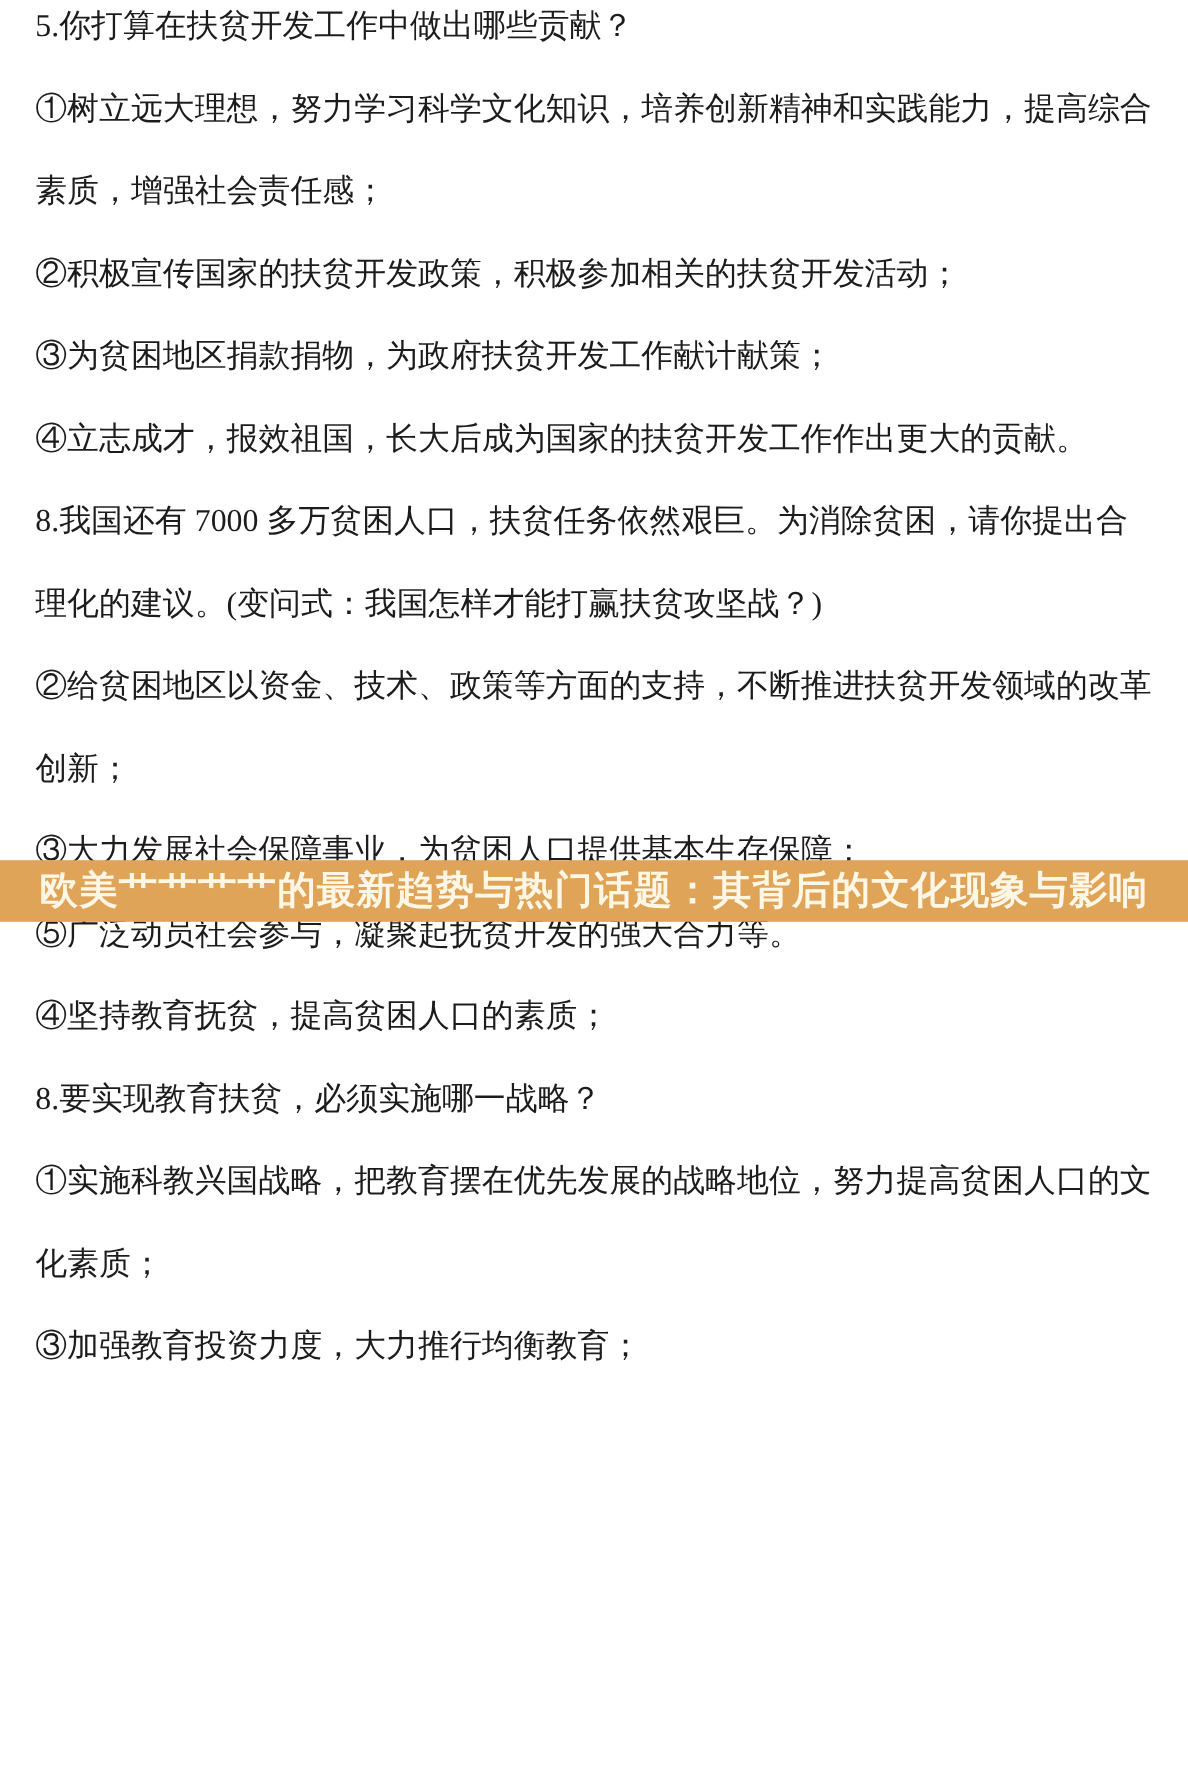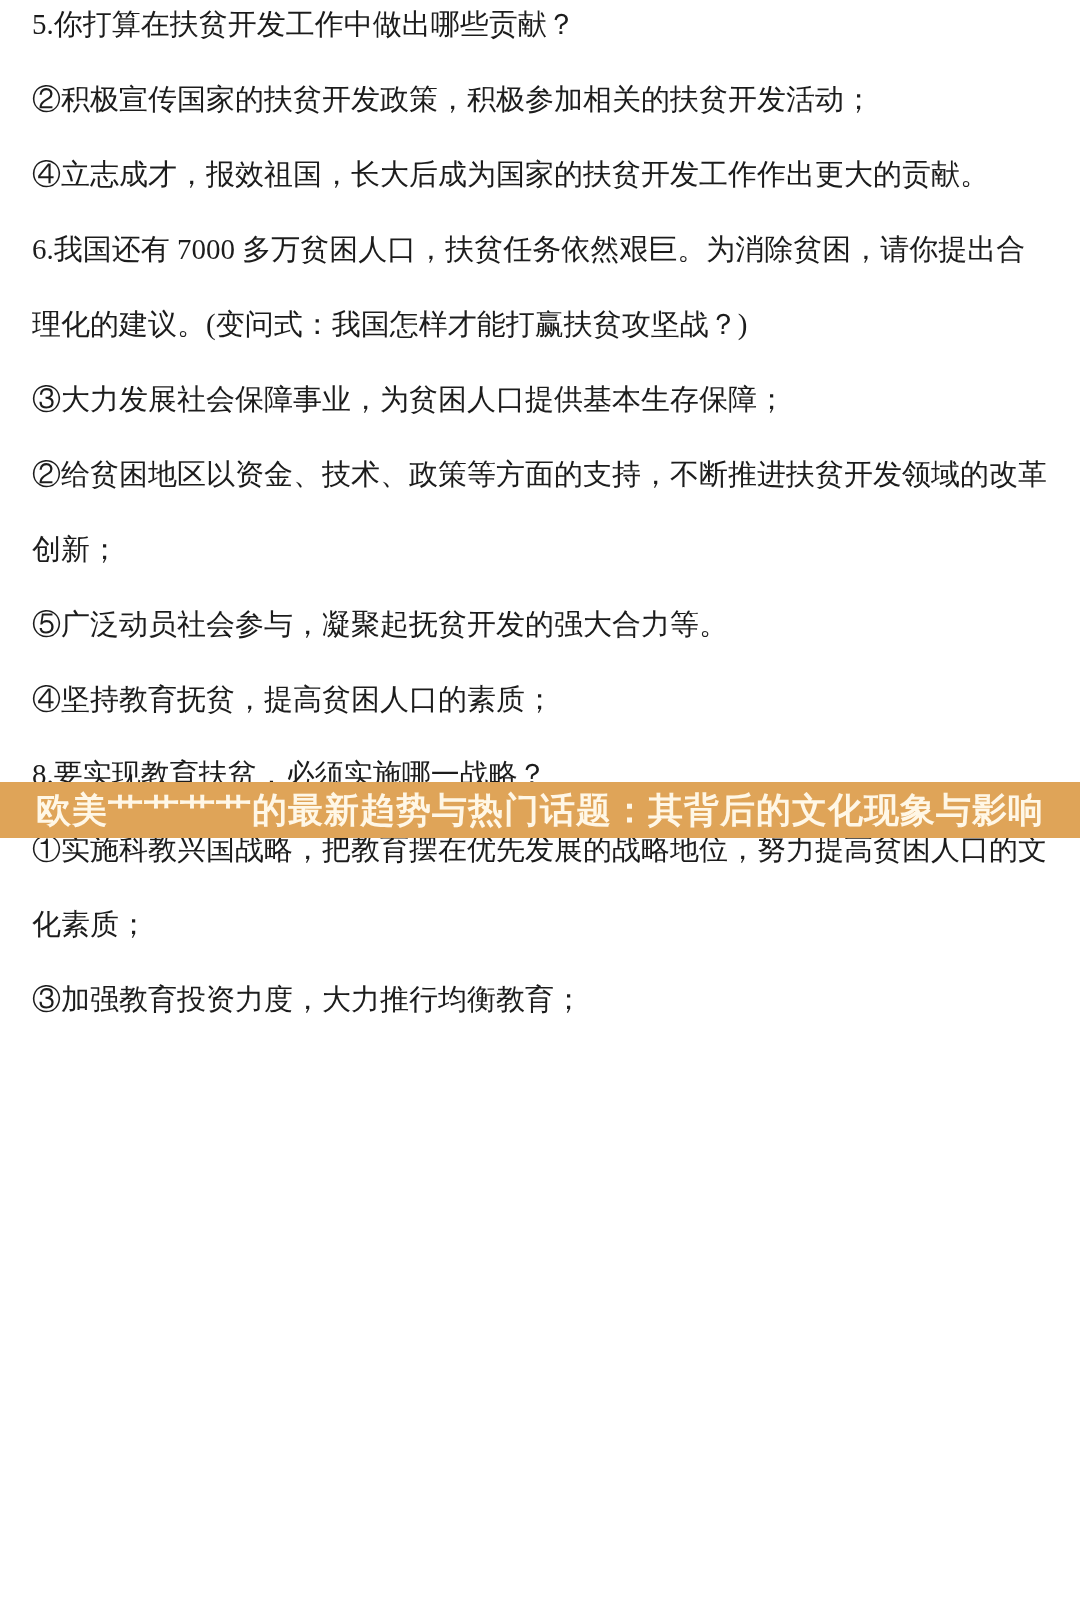--- a/index.html
+++ b/index.html
@@ -45,25 +45,27 @@
     letter-spacing: 1px;
     white-space: nowrap;
     cursor: pointer;
   }
 </style>
 </head>
 <body style="background: rgb(255, 255, 255);">
 
 <div class="doc" style="color: rgb(28, 28, 28);">
   <p>5.你打算在扶贫开发工作中做出哪些贡献？</p>
+  <p>①树立远大理想，努力学习科学文化知识，培养创新精神和实践能力，提高综合素质，增强社会责任感；</p>
   <p>②积极宣传国家的扶贫开发政策，积极参加相关的扶贫开发活动；</p>
+  <p>③为贫困地区捐款捐物，为政府扶贫开发工作献计献策；</p>
   <p>④立志成才，报效祖国，长大后成为国家的扶贫开发工作作出更大的贡献。</p>
-  <p>6.我国还有 7000 多万贫困人口，扶贫任务依然艰巨。为消除贫困，请你提出合理化的建议。(变问式：我国怎样才能打赢扶贫攻坚战？)</p>
+  <p>8.我国还有 7000 多万贫困人口，扶贫任务依然艰巨。为消除贫困，请你提出合理化的建议。(变问式：我国怎样才能打赢扶贫攻坚战？)</p>
+  <p>②给贫困地区以资金、技术、政策等方面的支持，不断推进扶贫开发领域的改革创新；</p>
   <p>③大力发展社会保障事业，为贫困人口提供基本生存保障；</p>
-  <p>②给贫困地区以资金、技术、政策等方面的支持，不断推进扶贫开发领域的改革创新；</p>
   <p>⑤广泛动员社会参与，凝聚起抚贫开发的强大合力等。</p>
   <p>④坚持教育抚贫，提高贫困人口的素质；</p>
   <p>8.要实现教育扶贫，必须实施哪一战略？</p>
   <p>①实施科教兴国战略，把教育摆在优先发展的战略地位，努力提高贫困人口的文化素质；</p>
   <p>③加强教育投资力度，大力推行均衡教育；</p>
 </div>
 
 <div class="banner" style="background: rgb(223, 164, 88); color: rgb(255, 247, 230);">欧美艹艹艹艹的最新趋势与热门话题：其背后的文化现象与影响</div>
 
 </body></html>

